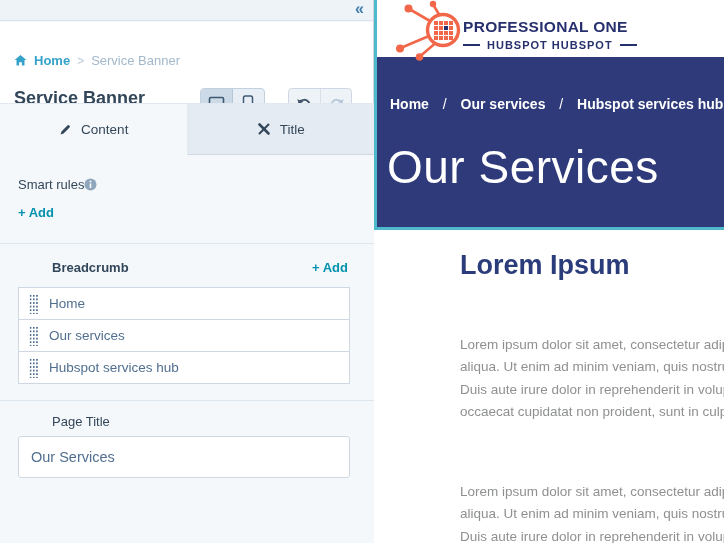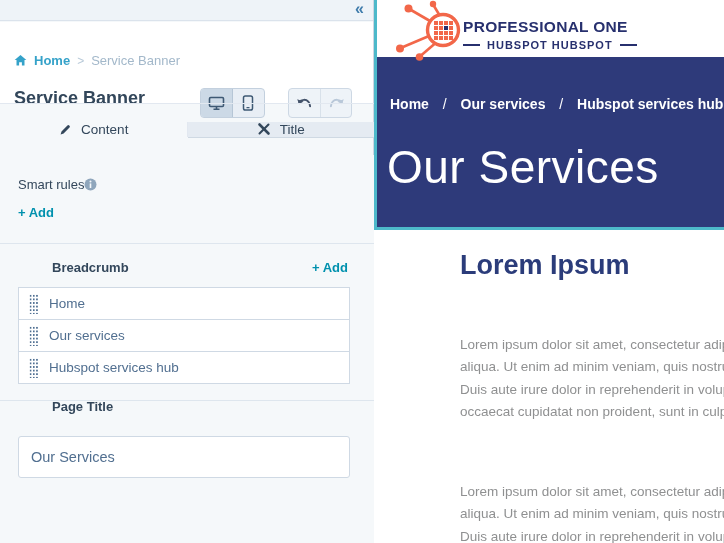--- a/index.html
+++ b/index.html
@@ -30,21 +30,21 @@
   .devgroup{ position:absolute; left:200px; top:66px; width:65px; height:30px;
              background:#e8eef5; border:1px solid #c3d0de; border-radius:4px; display:flex; overflow:hidden;}
   .devbtn{ width:50%; display:flex; align-items:center; justify-content:center; cursor:pointer;}
   .devbtn.active{ background:#ccd9e6; border-right:1px solid #b6c6d6; }
   .histgroup{ position:absolute; left:288px; top:66px; width:64px; height:30px;
               background:#eef3f8; border:1px solid #cdd8e4; border-radius:4px; display:flex; overflow:hidden;}
   .histbtn{ width:50%; display:flex; align-items:center; justify-content:center; cursor:pointer;}
   .histbtn + .histbtn{ border-left:1px solid #d8e1ea; }
 
   .tabs{ position:absolute; left:0; top:103px; width:374px; height:52px;
-         display:flex; border-top:1px solid #e2e8f0;align-items:center; }
+         display:flex; border-top:1px solid #e2e8f0; }
   .tab{ flex:1; display:flex; align-items:center; justify-content:center; gap:9px;
         font-size:13.5px; color:#33475b; cursor:pointer; }
   .tab-content{ background:#f5f8fa; border-right:1px solid #e2e8f0; }
   .tab-styles{ background:#e5ebf2; border-bottom:1px solid #cfd9e3; }
 
   .panel{ position:absolute; left:0; top:155px; width:374px; height:388px; background:#f5f8fa; }
   .smart-label{ position:absolute; left:18px; top:22px; font-size:13px; color:#33475b;
                 display:flex; align-items:center; }
   .add-link{ color:#0091ae; font-size:13px; font-weight:700; cursor:pointer; white-space:nowrap; }
   .smart-add{ position:absolute; left:18px; top:50px; }
@@ -54,21 +54,21 @@
   .bc-label{ top:105px; }
   .bc-add{ position:absolute; right:26px; top:105px; }
   .bc-rows{ position:absolute; left:18px; top:132px; width:332px; }
   .bc-row{ height:33px; background:#fff; border:1px solid #cfd9e4; margin-top:-1px;
            display:flex; align-items:center; padding-left:10px; gap:11px; }
   .bc-row:first-child{ margin-top:0; }
   .handle{ width:9px; height:20px; cursor:grab;
            background-image:radial-gradient(circle,#4f6f92 1px,transparent 1.15px);
            background-size:3.2px 3.6px; }
   .bc-text{ font-size:13.5px; color:#516f90; }
-  .pt-label{ top:244px; font-weight:700;text-align:right; }
+  .pt-label{ top:259px; font-weight:400;text-align:right; }
   .pt-input{ position:absolute; left:18px; top:281px; width:332px; height:42px;
              background:#fff; border:1px solid #cfd9e4; border-radius:3px;
              font-family:"Liberation Sans",sans-serif; font-size:14.5px; color:#516f90;
              padding:0 12px; outline:none; }
 
   
   .preview{ position:absolute; left:374px; top:0; width:350px; height:543px; background:#fff; }
   .teal-edge{ position:absolute; left:0; top:0; width:3px; height:230px; background:#4db9ca; z-index:5; }
   .logo-svg{ position:absolute; left:0; top:0; width:100px; height:62px; z-index:3; }
   .logo-text{ position:absolute; left:89px; top:10px; z-index:2;margin-top:8px; }

